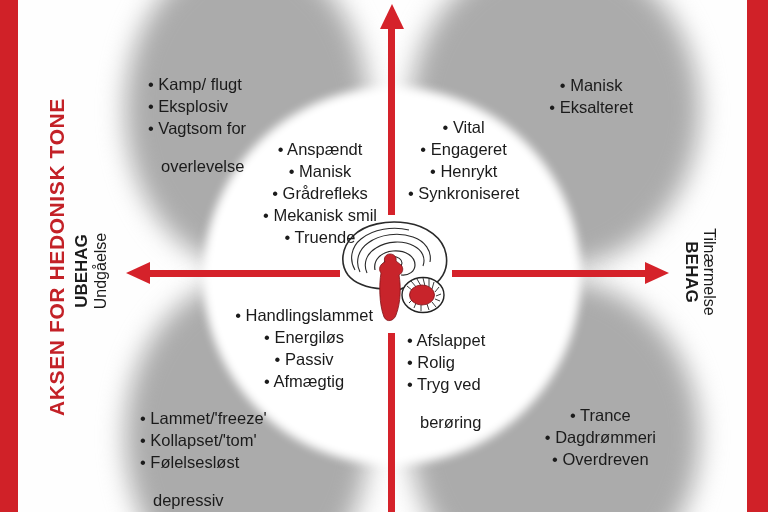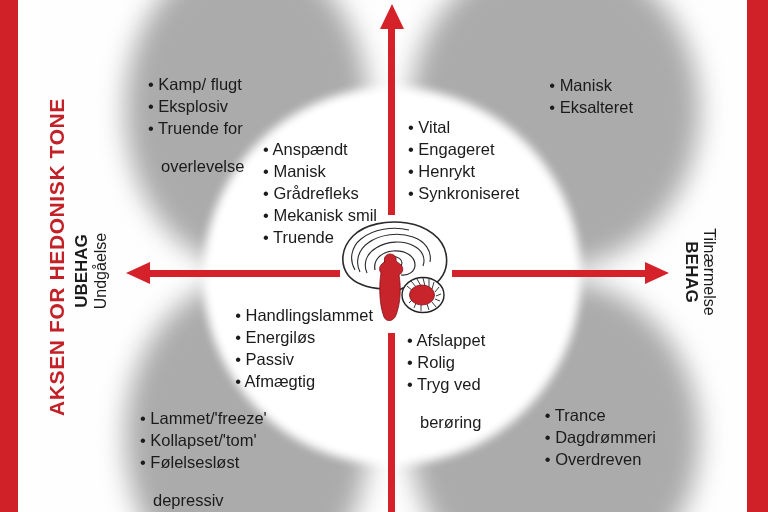--- a/index.html
+++ b/index.html
@@ -34,28 +34,28 @@
   .v-label { position:absolute; white-space:nowrap; transform-origin:center;
              transform:translate(-50%,-50%) rotate(-90deg); color:#1b1b1b; }
   .v-label.cw { transform:translate(-50%,-50%) rotate(90deg); }
   #axis-title { left:57px; top:257px; font-size:21px; font-weight:700; letter-spacing:0.6px; color:#c32127; }
   #lbl-ubehag      { left:82px;  top:271px; font-size:17px; font-weight:700; }
   #lbl-undgaaelse  { left:101px; top:271px; font-size:16px; }
   #lbl-behag       { left:691px; top:272px; font-size:17px; font-weight:700; }
   #lbl-tilnaermelse{ left:709px; top:272px; font-size:16px; }
   
   .list { position:absolute; font-size:16.5px; line-height:22px; color:#1b1b1b; white-space:nowrap; }
-  .list.right { text-align:left; }
+  .list.right { text-align:center; }
   .list .cont { padding-left:13px;margin-top:16px; }
   #q-outer-tl { left:148px; top:73px; }
   #q-outer-tr { right:135px; top:74px; }
   #q-outer-bl { left:140px; top:407px; }
   #q-outer-br { right:112px; top:404px; }
   #q-inner-tl { right:391px; top:114px;margin-top:24px; }
-  #q-inner-tr { left:408px; top:116px; }
+  #q-inner-tr { left:408px; top:116px;text-align:center; }
   #q-inner-bl { right:395px; top:304px; }
   #q-inner-br { left:407px; top:329px; }
   
   #brain { position:absolute; left:333px; top:218px; width:122px; height:112px; }
 </style>
 </head>
 <body>
 
 <div id="stage">
 
@@ -83,21 +83,21 @@
     <ellipse cx="60" cy="45" rx="9" ry="6.5" fill="none" stroke="#2a2a2a" stroke-width="1.1"></ellipse>
     <ellipse cx="90" cy="77" rx="21" ry="17.5" fill="#ffffff" stroke="#222222" stroke-width="1.4"></ellipse>
     <path d="M74,68 L80,73 M78,63 L84,70 M84,61 L88,68 M90,60 L92,68 M96,61 L96,69 M101,64 L99,71 M106,69 L102,74 M108,76 L103,78 M107,83 L102,81 M103,89 L99,84 M96,92 L94,86 M88,93 L88,87 M81,90 L83,85 M76,85 L80,81" stroke="#222222" stroke-width="0.9"></path>
     <ellipse cx="89" cy="77" rx="12.5" ry="10" fill="#c8242b" stroke="#7e1216" stroke-width="0.8"></ellipse>
     <path d="M52,44 C50,40 53,36 57,36 C61,36 64,39 63,43 L68,47 C71,50 70,55 66,57 C68,68 68,84 63,97 C61,103 54,105 51,99 C46,86 46,66 48,55 C45,51 47,46 52,44 Z" fill="#c8242b" stroke="#7e1216" stroke-width="0.8"></path>
   </svg>
 
   <div class="list" id="q-outer-tl">
     <div>• Kamp/ flugt</div>
     <div>• Eksplosiv</div>
-    <div>• Truende for</div>
+    <div>• Vagtsom for</div>
     <div class="cont">overlevelse</div>
   </div>
 
   <div class="list right" id="q-outer-tr">
     <div>• Manisk</div>
     <div>• Eksalteret</div>
   </div>
 
   <div class="list" id="q-outer-bl">
     <div>• Lammet/'freeze'</div>

